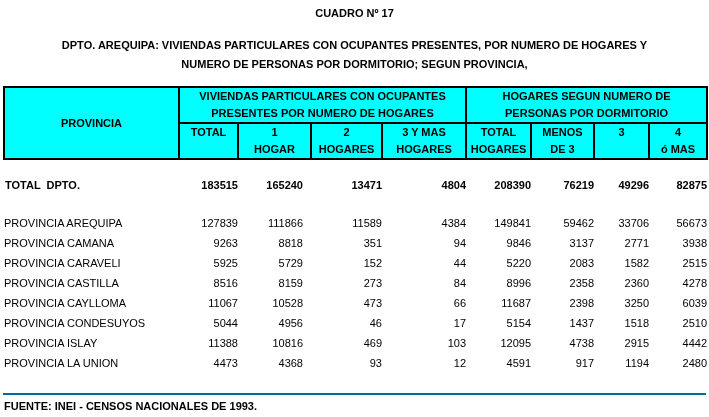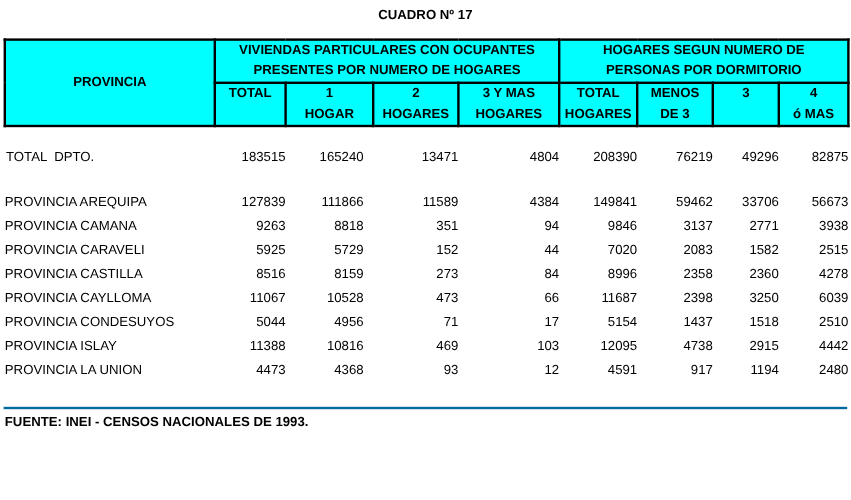--- a/index.html
+++ b/index.html
@@ -52,40 +52,44 @@
     padding: 0;
     font-size: 11px;
     line-height: 20px;
   }
   tr.sp-a { height: 16px; }
   tr.sp-b { height: 18px; }
   tr.body-row { height: 20px; }
   td.lbl { text-align: left; padding-left: 6px; white-space: pre; }
   td.num { text-align: right; padding-right: 2px; }
   td.num.pad8 { padding-right: 8px; }
-  tr.total-row td { font-weight: normal; }
+  tr.total-row td { font-weight: bold; }
   tr.total-row td.lbl { padding-left: 1px; }
   .footer {
     width: 703px;
     margin: 20px 0 0 3px;
     border-top: 2px solid #0369a1;
   }
   .footer-text {
     padding: 5px 0 0 1px;
     font-size: 11px;
     font-weight: bold;
   }
 </style>
 </head>
 <body>
 
 <div class="page">
 
   <div class="title">CUADRO Nº 17</div>
 
+  <div class="subtitle">
+    <div>DPTO. AREQUIPA: VIVIENDAS PARTICULARES CON OCUPANTES PRESENTES, POR NUMERO DE HOGARES Y</div>
+    <div>NUMERO DE PERSONAS POR DORMITORIO; SEGUN PROVINCIA,</div>
+  </div>
 
   <table class="grid">
     <colgroup>
       <col style="width:175px">
         <col style="width:59px">
         <col style="width:73px">
       <col style="width:71px">
         <col style="width:84px">
         <col style="width:65px">
       <col style="width:63px">
@@ -161,21 +165,21 @@
         <td class="num">2771</td>
         <td class="num">3938</td>
       </tr>
 
       <tr class="body-row">
         <td class="lbl">PROVINCIA CARAVELI</td>
         <td class="num">5925</td>
         <td class="num pad8">5729</td>
         <td class="num">152</td>
         <td class="num">44</td>
-        <td class="num">7020</td>
+        <td class="num">5220</td>
         <td class="num">2083</td>
         <td class="num">1582</td>
         <td class="num">2515</td>
       </tr>
 
       <tr class="body-row">
         <td class="lbl">PROVINCIA CASTILLA</td>
         <td class="num">8516</td>
         <td class="num pad8">8159</td>
         <td class="num">273</td>
@@ -195,21 +199,21 @@
         <td class="num">11687</td>
         <td class="num">2398</td>
         <td class="num">3250</td>
         <td class="num">6039</td>
       </tr>
 
       <tr class="body-row">
         <td class="lbl">PROVINCIA CONDESUYOS</td>
         <td class="num">5044</td>
         <td class="num pad8">4956</td>
-        <td class="num">71</td>
+        <td class="num">46</td>
         <td class="num">17</td>
         <td class="num">5154</td>
         <td class="num">1437</td>
         <td class="num">1518</td>
         <td class="num">2510</td>
       </tr>
 
       <tr class="body-row">
         <td class="lbl">PROVINCIA ISLAY</td>
         <td class="num">11388</td>

